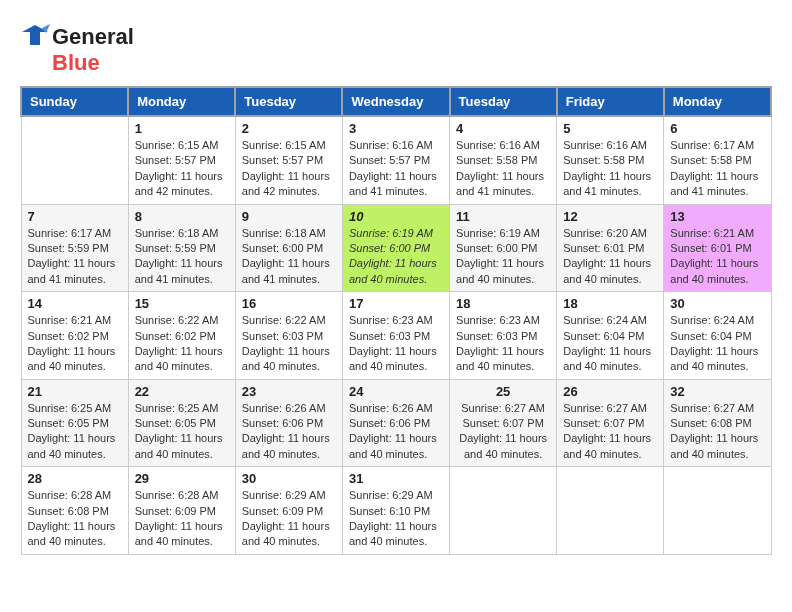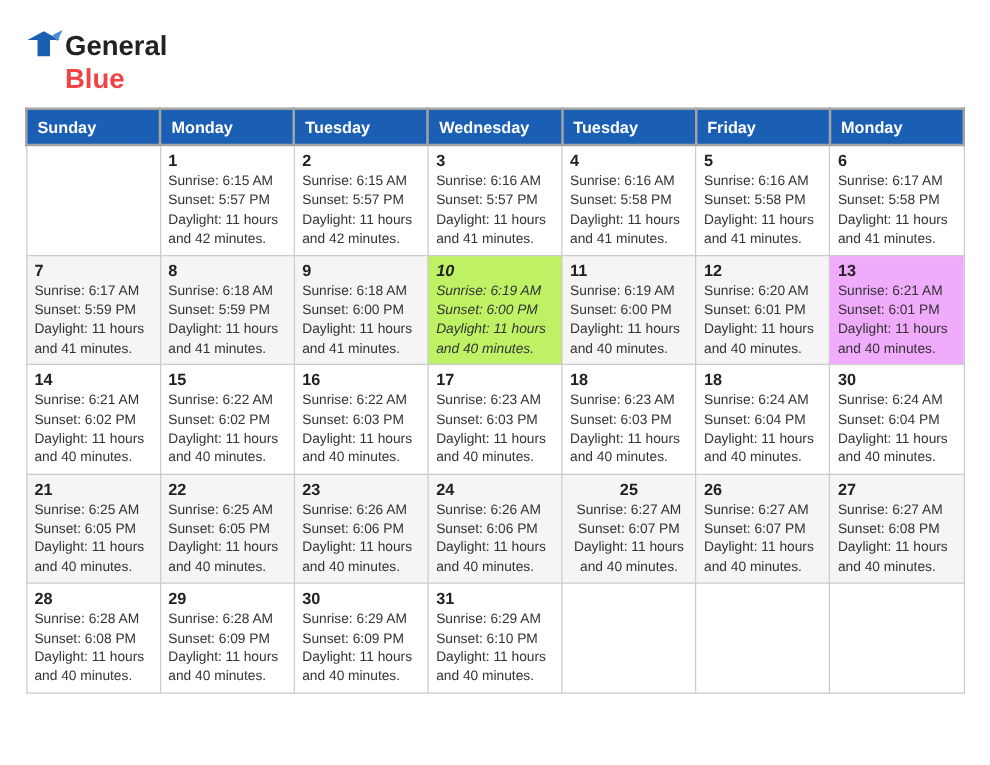--- a/index.html
+++ b/index.html
@@ -261,21 +261,21 @@
 Sunset: 6:07 PM
 Daylight: 11 hours and 40 minutes.</div>
         </td>
         <td style="background-color: rgb(245, 245, 245);">
           <div class="day-num">26</div>
           <div class="day-info" style="white-space: pre-line;">Sunrise: 6:27 AM
 Sunset: 6:07 PM
 Daylight: 11 hours and 40 minutes.</div>
         </td>
         <td style="background-color: rgb(245, 245, 245);">
-          <div class="day-num">27</div>
+          <div class="day-num">32</div>
           <div class="day-info" style="white-space: pre-line;">Sunrise: 6:27 AM
 Sunset: 6:08 PM
 Daylight: 11 hours and 40 minutes.</div>
         </td>
       </tr>
       <tr>
         <td>
           <div class="day-num">28</div>
           <div class="day-info" style="white-space: pre-line;">Sunrise: 6:28 AM
 Sunset: 6:08 PM

